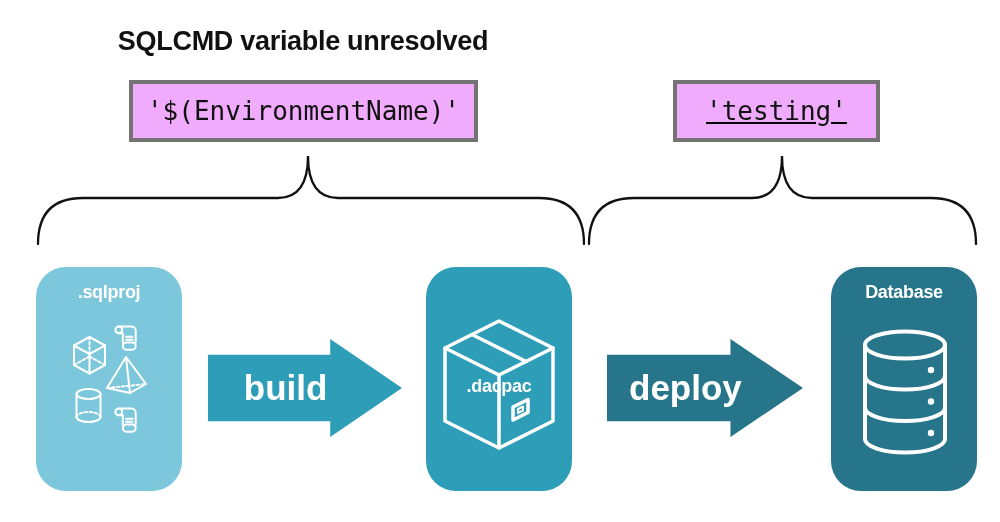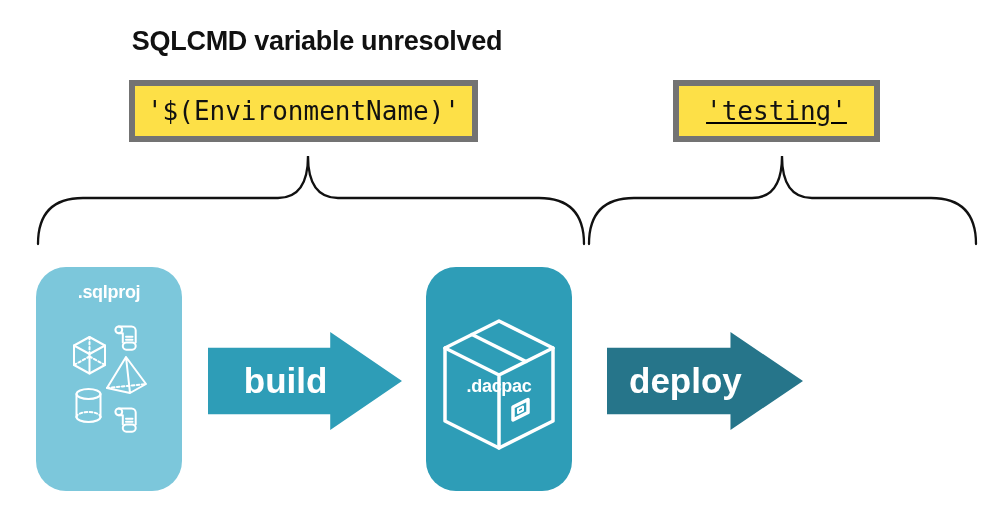--- a/index.html
+++ b/index.html
@@ -4,25 +4,25 @@
 <style>
   html, body { margin:0; padding:0; background:#ffffff; }
   .canvas {
     position:relative; width:1000px; height:522px; background:#ffffff;
     font-family:"Liberation Sans", sans-serif; overflow:hidden;
   }
   .heading {
     position:absolute; top:26px; width:400px; text-align:center;
     font-size:27px; font-weight:bold; color:#111111; letter-spacing:-0.3px;
   }
-  #heading-left  { left:117px; }
+  #heading-left  { left:103px; }
   #heading-right { left:577px; }
   .code-box {
     position:absolute; top:80px; height:62px; box-sizing:border-box;
-    border:6px solid #737373; background:#fde047;
+    border:4px solid #737373; background:#f0abfc;
     display:flex; align-items:center; justify-content:center;
   }
   #code-box-left  { left:129px; width:349px; }
   #code-box-right { left:673px; width:207px;text-decoration:underline; }
   .code-text {
     font-family:"DejaVu Sans Mono", monospace; font-size:26px; color:#111111;
     white-space:nowrap;
   }
   .braces-svg { position:absolute; left:0; top:150px; width:1000px; height:98px; }
 
@@ -32,21 +32,21 @@
   }
   #card-sqlproj  { left:36px;  background:#7cc7db; }
   #card-dacpac   { left:426px; background:#2e9db7;justify-content:center; }
   #card-database { left:831px; background:#26758a; }
   .card-title { margin-top:15px; color:#ffffff; font-size:18px; font-weight:bold; letter-spacing:-0.3px; }
   .card-icon { position:absolute; }
   #sqlproj-icons  { left:30px; top:52px; width:92px;  height:126px; }
   #dacpac-icon    { left:15px; top:50px;  width:116px; height:136px; }
   #database-icon  { left:26px; top:62px;  width:96px;  height:140px; }
 
-  .arrow { position:absolute; top:332px; }
+  .arrow { position:absolute; top:339px; }
   #arrow-build  { left:208px; width:194px; height:98px; }
   #arrow-deploy { left:607px; width:196px; height:98px; }
   .arrow-shape { position:absolute; left:0; top:0; width:100%; height:100%; }
   .arrow-label {
     position:absolute; left:0; top:0; width:80%; height:100%;
     display:flex; align-items:center; justify-content:center;
     color:#ffffff; font-size:35px; font-weight:bold;
   }
   .icon-stroke { stroke:#ffffff; fill:none; stroke-linecap:round; stroke-linejoin:round; }
 </style>
@@ -129,14 +129,31 @@
     </svg>
   </div>
 
   <div class="arrow" id="arrow-deploy">
     <svg class="arrow-shape" viewBox="0 0 200 100" preserveAspectRatio="none">
       <polygon points="0,16 126,16 126,0 200,50 126,100 126,84 0,84" fill="#26758a"></polygon>
     </svg>
     <div class="arrow-label">deploy</div>
   </div>
 
+  <div class="card" id="card-database">
+    <div class="card-title">Database</div>
+    <svg class="card-icon" id="database-icon" viewBox="0 0 96 140">
+      <g class="icon-stroke" stroke-width="4">
+        <ellipse cx="48" cy="16" rx="40" ry="13.5"></ellipse>
+        <path d="M8 16 V110 M88 16 V110"></path>
+        <path d="M8 110 A40 13.5 0 0 0 88 110"></path>
+        <path d="M8 47 A40 13.5 0 0 0 88 47"></path>
+        <path d="M8 78.5 A40 13.5 0 0 0 88 78.5"></path>
+      </g>
+      <g fill="#ffffff" stroke="none">
+        <circle cx="74" cy="41" r="3.2"></circle>
+        <circle cx="74" cy="72.5" r="3.2"></circle>
+        <circle cx="74" cy="104" r="3.2"></circle>
+      </g>
+    </svg>
+  </div>
 
 </div>
 
 </body></html>

